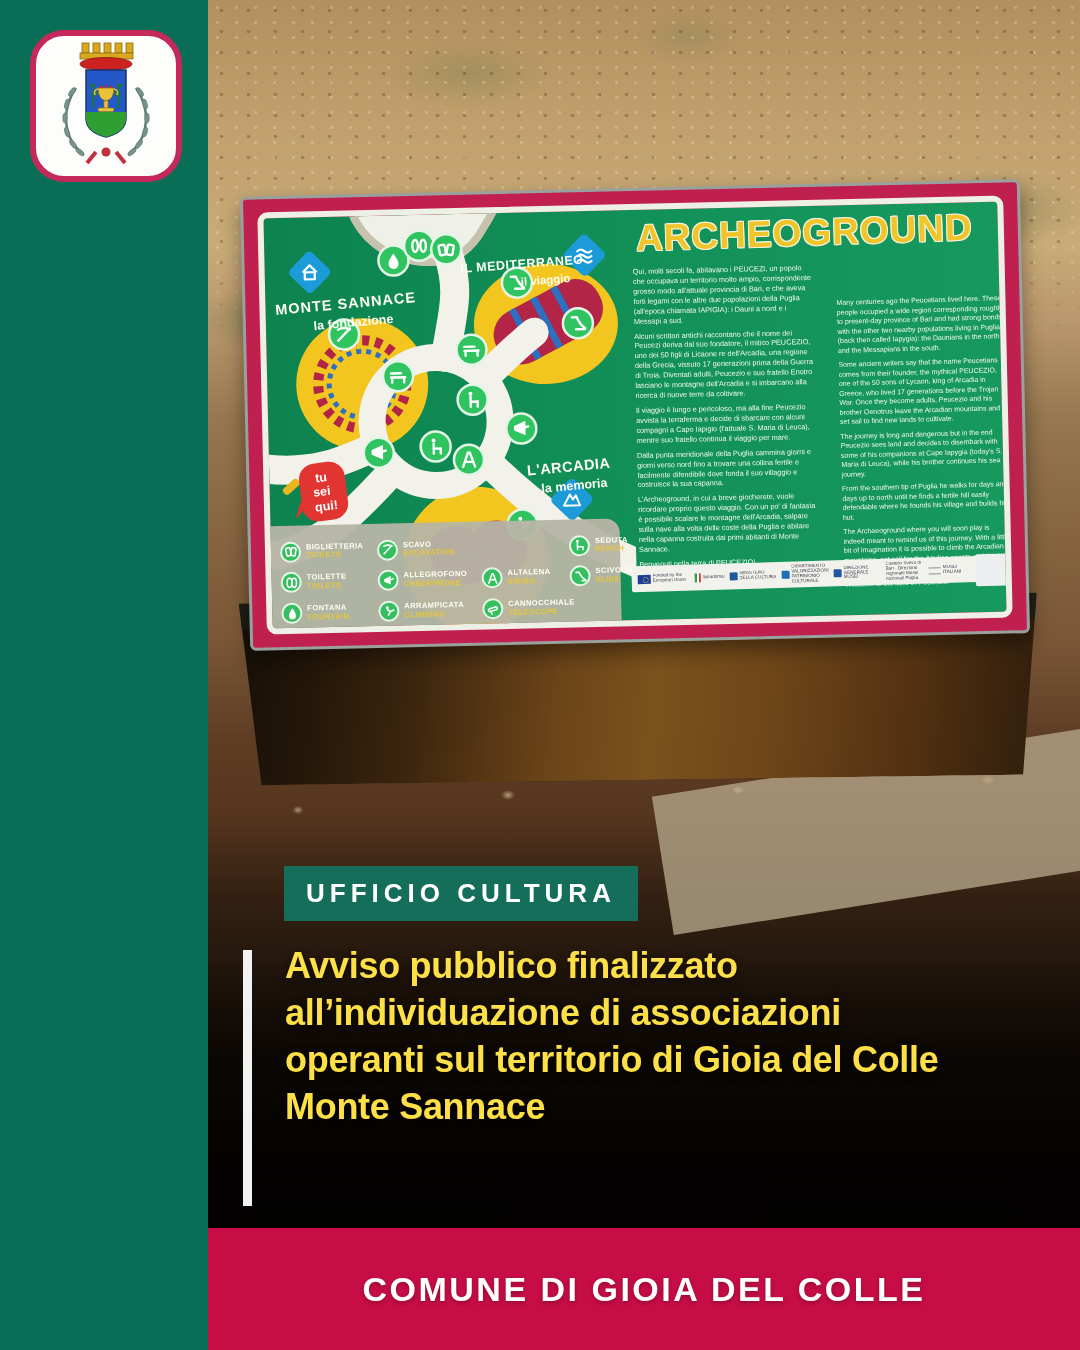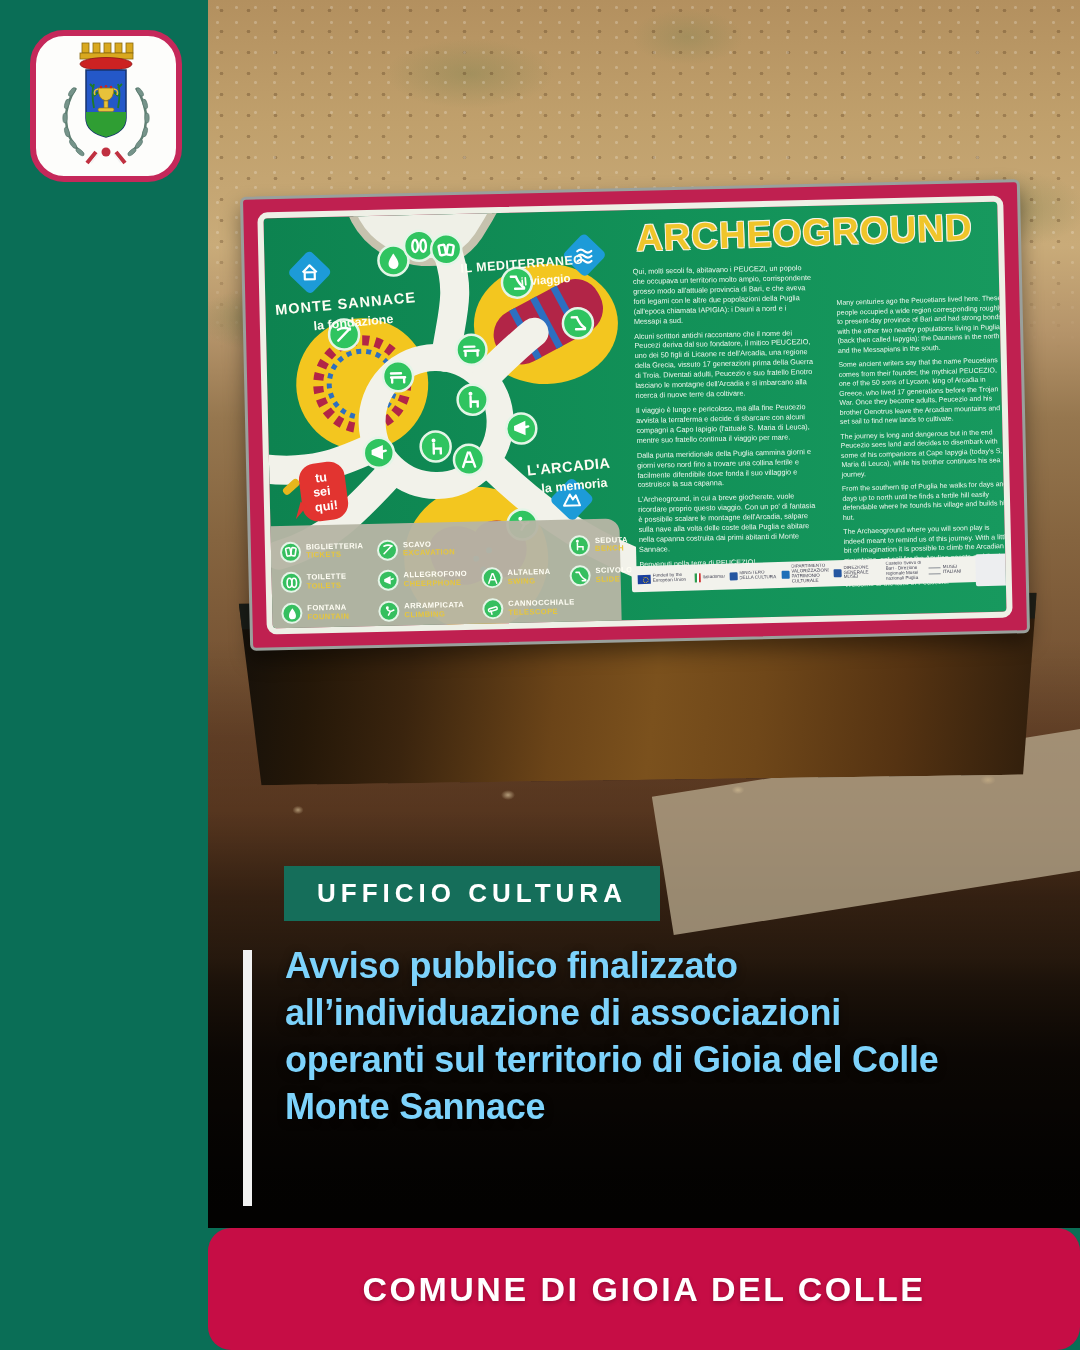--- a/index.html
+++ b/index.html
@@ -87,29 +87,29 @@
   .mk-eu{width:13px;height:9px;background:#1a3f9e;position:relative;}
   .mk-eu::after{content:"";position:absolute;left:4.5px;top:2.5px;width:4px;height:4px;border-radius:50%;border:.8px dotted #f5c514;}
   .mk-it{width:6px;height:9px;background:linear-gradient(90deg,#2e9e4f 33%,#fff 33% 66%,#d03030 66%);}
   .mk-sq{width:8px;height:8px;background:#2456a0;border-radius:1px;}
   .mk-sq2{width:8px;height:8px;background:#1d6fb8;border-radius:1px;}
   .mk-wave{width:12px;height:7px;border-top:1.5px solid #8a8f96;border-bottom:1.5px solid #8a8f96;}
   .white-patch{position:absolute;right:-4px;top:352px;width:34px;height:32px;background:#edeef0;border-radius:2px;}
 
   
   .badge{position:absolute;left:284px;top:866px;background:#156e5a;color:#fff;
-    font-size:26px;font-weight:800;letter-spacing:5px;padding:12px 33px;z-index:20;}
-  .headline{position:absolute;left:285px;top:942px;z-index:20;color:#7dd3fc;
+    font-size:26px;font-weight:800;letter-spacing:5px;padding:12px 22px;z-index:20;}
+  .headline{position:absolute;left:285px;top:942px;z-index:20;color:#fde047;
     font-size:36px;font-weight:800;line-height:47px;letter-spacing:-0.3px;
     text-shadow:0 2px 8px rgba(0,0,0,.55);}
   .headline-bar{position:absolute;left:243px;top:950px;width:9px;height:256px;background:#f2f2f2;z-index:20;}
 
   
   .footer{position:absolute;left:208px;top:1228px;width:872px;height:122px;background:#c60d45;
-    display:flex;align-items:center;justify-content:center;z-index:10;border-radius:23px;}
+    display:flex;align-items:center;justify-content:center;z-index:10;}
   .footer-label{color:#fff;font-size:34px;font-weight:800;letter-spacing:2.5px;
     text-shadow:0 2px 4px rgba(0,0,0,.25);}
 </style>
 </head>
 <body>
 
 <div class="canvas">
 
   <div class="rail"></div>
 

